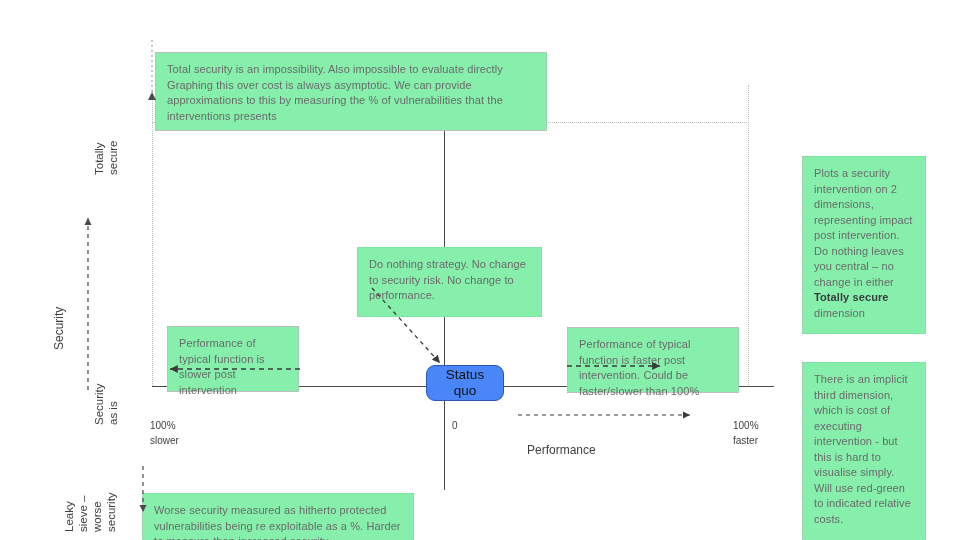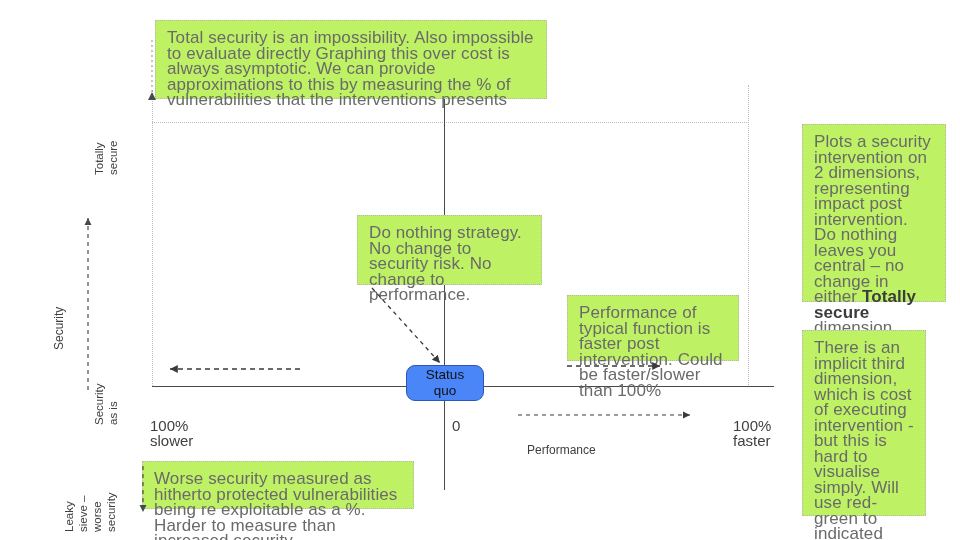--- a/index.html
+++ b/index.html
@@ -6,28 +6,29 @@
   body{
     width:960px;height:540px;position:relative;overflow:hidden;
     font-family:"Liberation Sans","DejaVu Sans",sans-serif;
     color:#5b5b5b;
   }
   .canvas{position:absolute;inset:0;}
 
   
   .note{
     position:absolute;
-    background:#bef264;
+    background:#86efac;
     border:1px dotted #b6b6b6;
     box-sizing:border-box;
     color:#6a6a6a;
-    font-size:17px;
+    font-size:11px;
     line-height:15.5px;
     padding:9px 11px;
     letter-spacing:.1px;
+    margin-top:32px;
   }
   .note b{color:#3c3c3c;font-weight:bold;}
 
   
   .axis-h{
     position:absolute;
     background:#4a4a4a;
     height:1px;
   }
   .axis-v{
@@ -51,39 +52,40 @@
     position:absolute;
     font-size:11.5px;
     line-height:14px;
     color:#3f3f3f;
     transform-origin:0 0;
     transform:rotate(-90deg);
     white-space:pre;
   }
   .hlabel{
     position:absolute;
-    font-size:15px;
+    font-size:10px;
     line-height:15px;
     color:#3f3f3f;
     white-space:pre;
   }
 
   
   .node{
     position:absolute;
     background:#4a86f7;
     border:1.4px solid #2a56b5;
     border-radius:9px;
     box-sizing:border-box;
     display:flex;align-items:center;justify-content:center;
     text-align:center;
     color:#111111;
     font-size:13.5px;
     line-height:16px;
     font-family:"Liberation Sans","DejaVu Sans",sans-serif;
+    margin-left:20px;
   }
 
   
   svg.overlay{position:absolute;left:0;top:0;width:960px;height:540px;overflow:visible;}
 </style>
 </head>
 <body>
 
 <div class="canvas">
 
@@ -111,26 +113,27 @@
 slower</div>
   <div class="hlabel" style="left: 452px; top: 418px; white-space: pre;">0</div>
   <div class="hlabel" style="left: 527px; top: 443px; font-size: 12px; white-space: pre;">Performance</div>
   <div class="hlabel" style="left: 733px; top: 418px; white-space: pre;">100%
 faster</div>
 
   <div class="note" style="left:155px;top:20px;width:392px;height:79px;">Total security is an impossibility. Also impossible to evaluate directly Graphing this over cost is always asymptotic.  We can provide approximations to this by measuring the % of vulnerabilities that the interventions presents</div>
 
   <div class="note" style="left:357px;top:215px;width:185px;height:70px;">Do nothing strategy. No change to security risk. No change to performance.</div>
 
+  <div class="note" style="left:167px;top:294px;width:132px;height:66px;">Performance of typical function is slower post intervention</div>
 
   <div class="note" style="left:567px;top:295px;width:172px;height:66px;">Performance of typical function is faster post intervention. Could be faster/slower than 100%</div>
 
   <div class="note" style="left:142px;top:461px;width:272px;height:48px;">Worse security measured as hitherto protected vulnerabilities being re exploitable as a %. Harder to measure than increased security</div>
 
-  <div class="note" style="left:802px;top:124px;width:144px;height:178px;">
+  <div class="note" style="left:802px;top:124px;width:124px;height:178px;">
     <span>Plots a security intervention on 2 dimensions, representing impact post intervention. Do nothing leaves you central – no change in either </span><b>Totally secure</b><span> dimension</span>
   </div>
 
   <div class="note" style="left:802px;top:330px;width:124px;height:186px;">There is an implicit third dimension, which is cost of executing intervention - but this is hard to visualise simply. Will use red-green to indicated relative costs.</div>
 
   <div class="node" style="left:406px;top:365px;width:78px;height:36px;">
     <div>
       <div>Status</div>
       <div>quo</div>
     </div>

